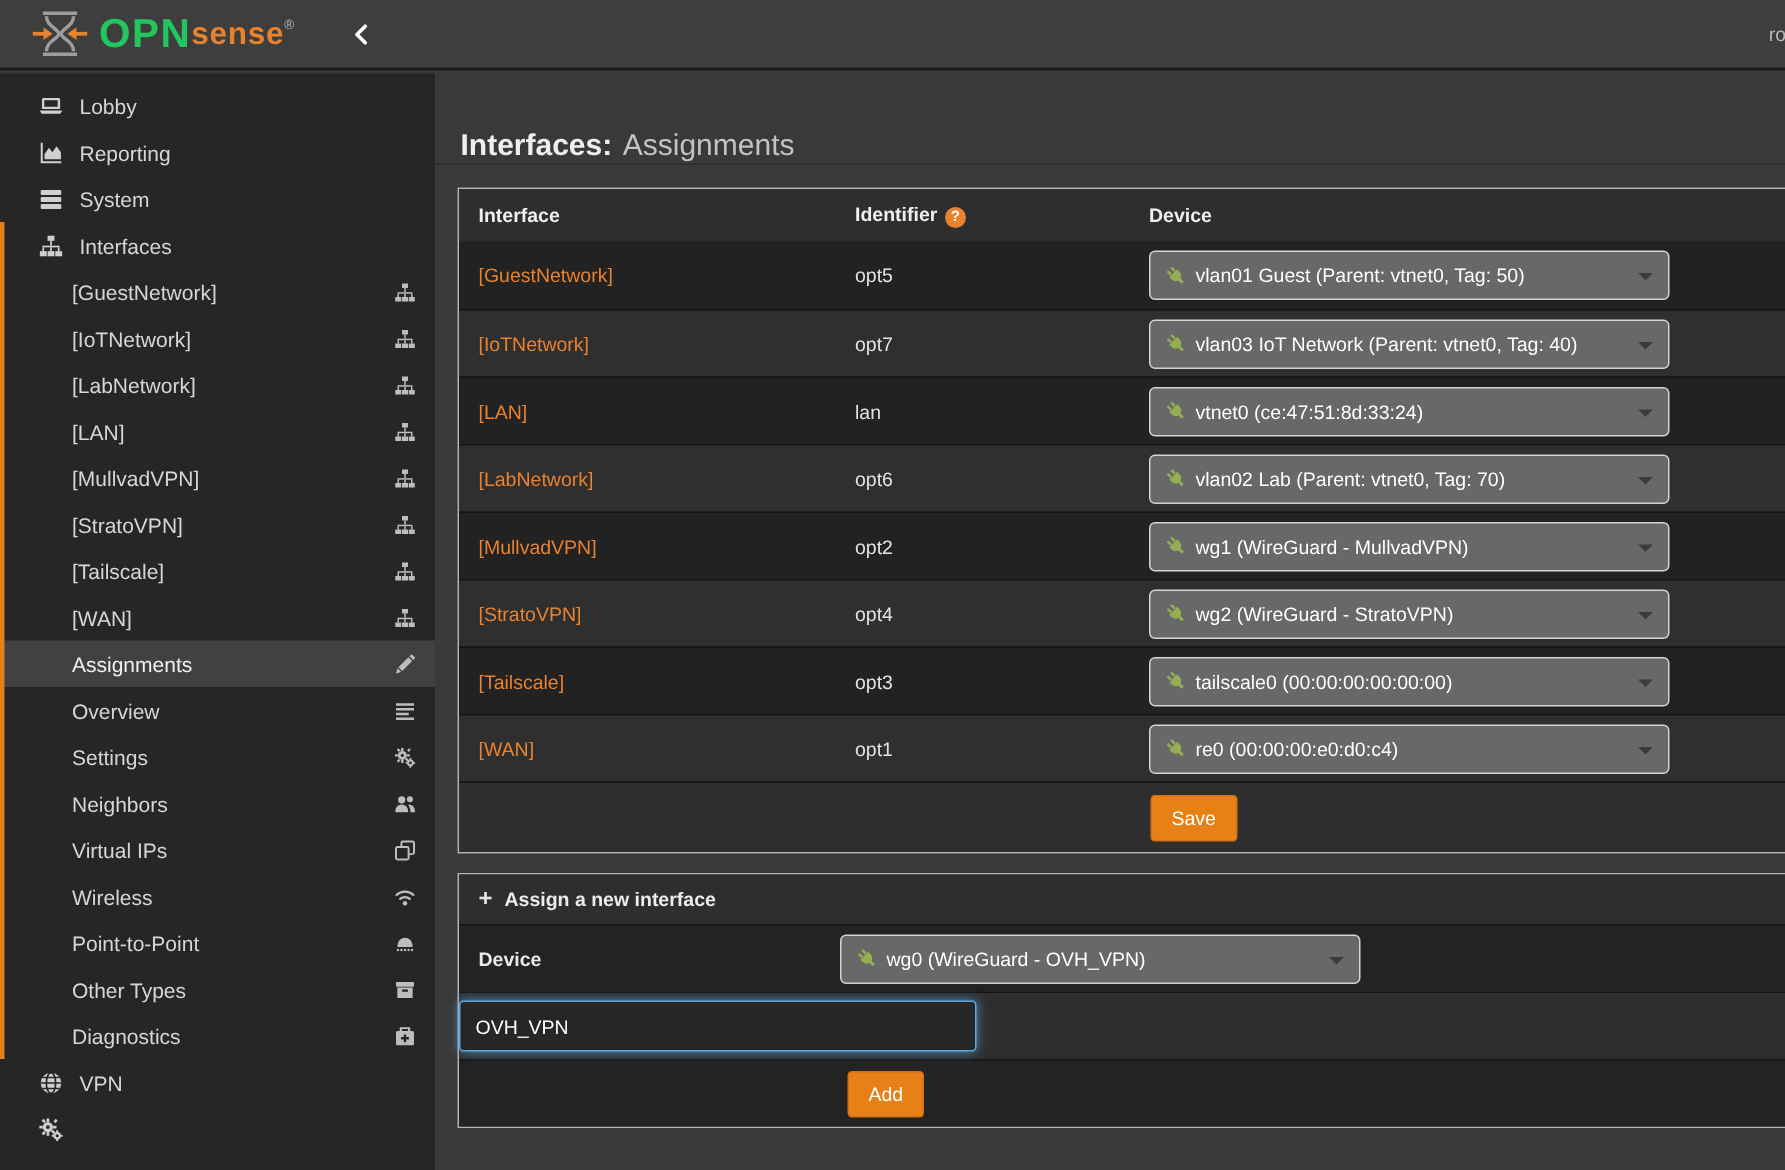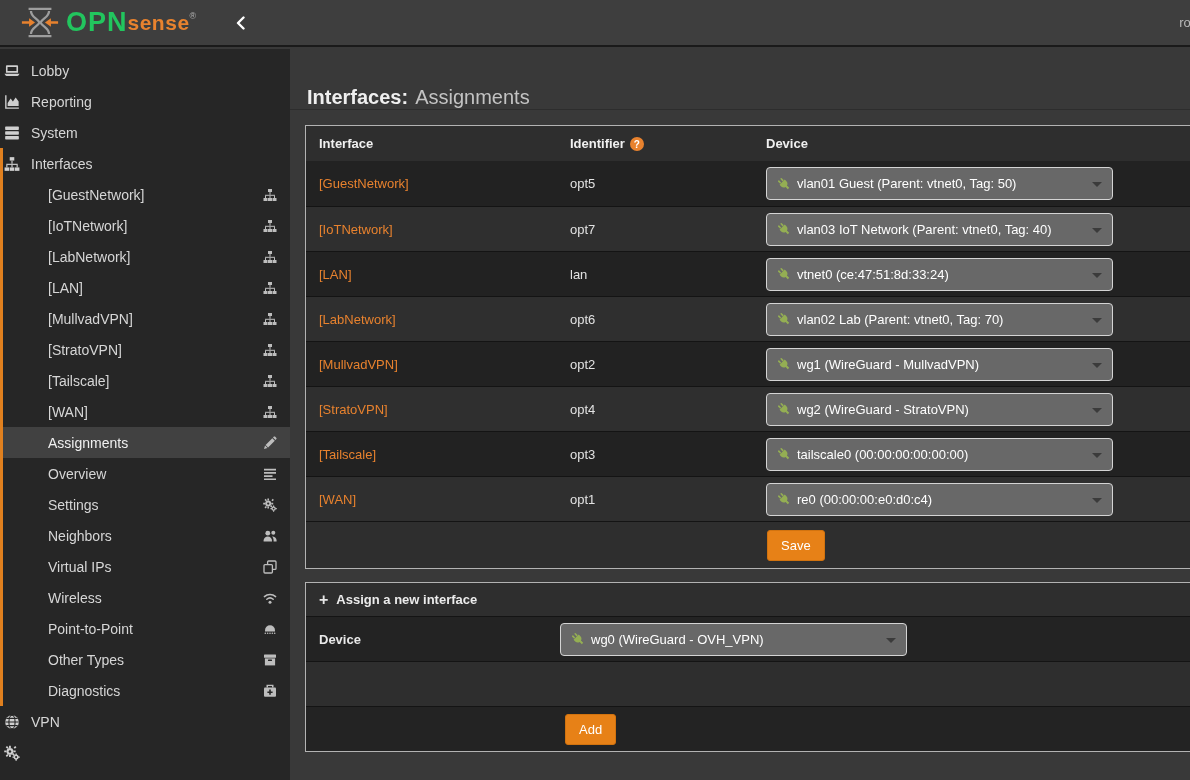--- a/index.html
+++ b/index.html
@@ -16,21 +16,21 @@
   .brand-sense { font-size:21px; font-weight:bold; color:#e8822e; letter-spacing:.5px; }
   .brand-reg { font-size:9px; color:#b5b5b5; vertical-align:top; position:relative; top:-7px; }
   .collapse { margin-left:38px; cursor:pointer; display:flex; align-items:center; }
   .topbar-user { position:absolute; right:-8px; top:15px; color:#b9b9b9; font-size:13px; }
 
   
   .sidebar { position:absolute; top:49px; left:0; width:290px; height:731px;
     background:#262626; overflow:hidden; padding-top:6px; }
   .sb-item, .sb-sub { height:31px; display:flex; align-items:center;
     color:#d6d6d6; font-size:14px; cursor:pointer; position:relative; }
-  .sb-item { padding:0 14px 0 4px; }
+  .sb-item { padding:0 14px 0 26px; }
   .sb-item .i { width:16px; height:16px; color:#cfcfcf; flex:0 0 16px; }
   .sb-item .lbl { margin-left:11px; }
   .sb-sub { padding:0 13px 0 48px; }
   .sb-sub .ri { width:14px; height:14px; margin-left:auto; color:#bdbdbd; flex:0 0 14px; }
   .sb-sub.sel { background:#414141; color:#f0f0f0; }
   .accent-bar { position:absolute; left:0; top:99px; width:3px; height:558px;
     background:#e0801f; z-index:2; }
 
   
   .content { position:absolute; top:49px; left:290px; width:900px; height:731px;
@@ -504,18 +504,19 @@
       <div class="flabel">Device</div>
       <div class="select">
         <svg class="plug">
             <use href="#sym-plug"></use>
           </svg>
         <span>wg0 (WireGuard - OVH_VPN)</span>
         <span class="caret"></span>
       </div>
     </div>
     <div class="frow lite">
+      <input class="desc-input" type="text" autofocus="" value="OVH_VPN" style="">
     </div>
     <div class="frow dark add-pad">
       <button class="btn">Add</button>
     </div>
   </div>
 </div>
 
 </body></html>

